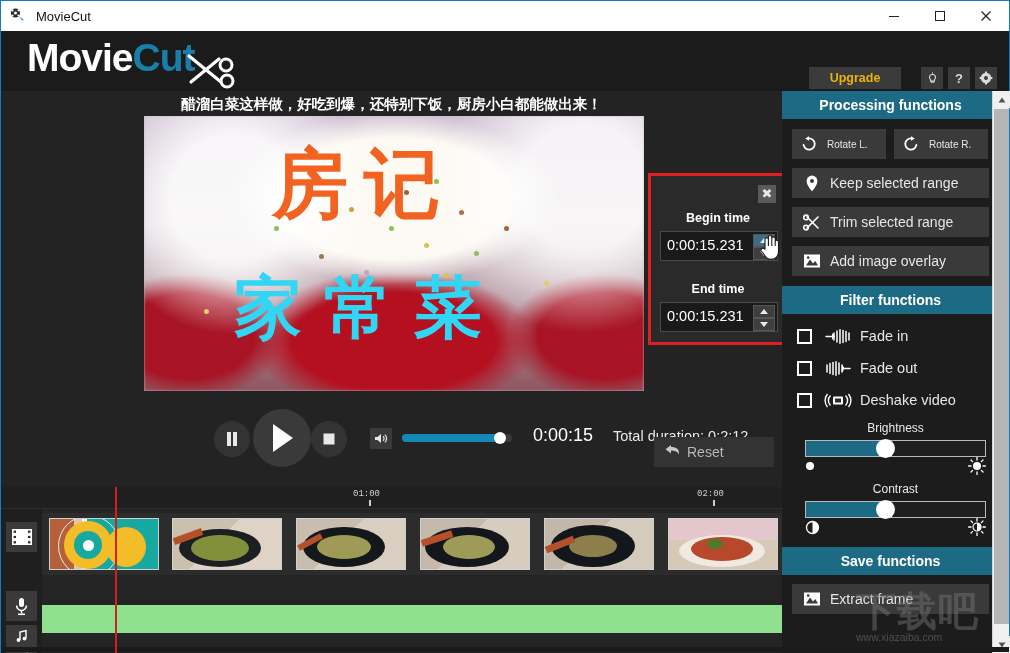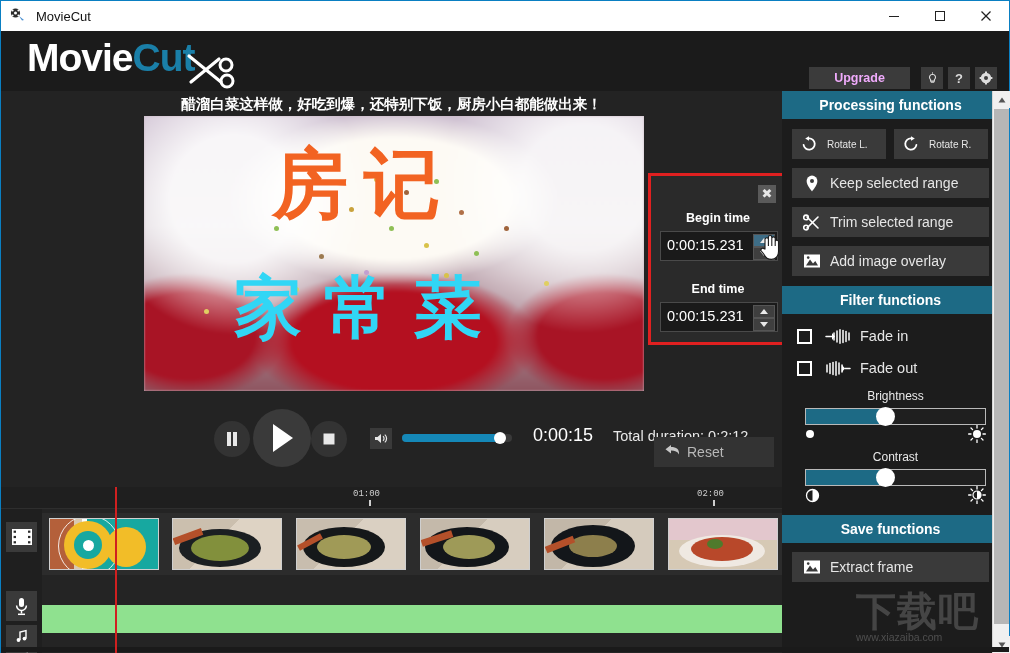--- a/index.html
+++ b/index.html
@@ -39,22 +39,22 @@
     font-size: 39px; font-weight: bold; letter-spacing: -1px;
     font-family: "Liberation Sans", sans-serif;
   }
   #logo .w { color: #ffffff; }
   #logo .b { color: #1a7fa8; }
   #scissors-icon {
     position: absolute; left: 182px; top: 21px; width: 56px; height: 40px;
     color: #fff;
   }
   #upgrade-btn {
-    position: absolute; left: 808px; top: 36px; width: 101px; height: 22px;
-    background: #3b3b3b; color: #f0abfc; font-size: 12.5px; font-weight: bold;
+    position: absolute; left: 808px; top: 36px; width: 92px; height: 22px;
+    background: #3b3b3b; color: #eab308; font-size: 12.5px; font-weight: bold;
     display: flex; align-items: center; justify-content: center;
     cursor: pointer;
   }
   .tinybtn {
     position: absolute; top: 36px; width: 22px; height: 22px;
     background: #3b3b3b; color: #dcdcdc; font-size: 12px;
     display: flex; align-items: center; justify-content: center; cursor: pointer;
   }
   #bulb-btn { left: 920px; }
   #help-btn { left: 947px; }
@@ -574,20 +574,34 @@
             <line x1="14" y1="2" x2="14" y2="13"></line>
             <line x1="17" y1="4" x2="17" y2="11"></line>
             <line x1="20" y1="7.5" x2="25" y2="7.5"></line>
           </g>
           <path d="M17 4 L20 7.5 L17 11 Z" fill="#fff"></path>
         </svg>
       </span>
       <span class="lbl">Fade out</span>
     </div>
 
+    <div class="filter-row">
+      <span class="chkbox"></span>
+      <span class="ic">
+        <svg width="28" height="15" viewBox="0 0 28 15">
+          <rect x="9" y="3.5" width="10" height="8" rx="1" fill="#fff"></rect>
+          <rect x="11" y="5.5" width="6" height="4" fill="#2b2b2b"></rect>
+          <path d="M6.5 2.5 a7 7 0 0 0 0 10" fill="none" stroke="#fff" stroke-width="1.4"></path>
+          <path d="M3.5 1 a10 10 0 0 0 0 13" fill="none" stroke="#fff" stroke-width="1.4"></path>
+          <path d="M21.5 2.5 a7 7 0 0 1 0 10" fill="none" stroke="#fff" stroke-width="1.4"></path>
+          <path d="M24.5 1 a10 10 0 0 1 0 13" fill="none" stroke="#fff" stroke-width="1.4"></path>
+        </svg>
+      </span>
+      <span class="lbl">Deshake video</span>
+    </div>
 
     <div class="slider-title">Brightness</div>
     <div class="slider-wrap">
       <div class="slider-track">
         <div class="slider-fill" style="width:47%"></div>
         <div class="slider-knob" style="left:39%"></div>
       </div>
       <div class="slider-ends">
         <span>
           <svg width="14" height="14" viewBox="0 0 14 14">

